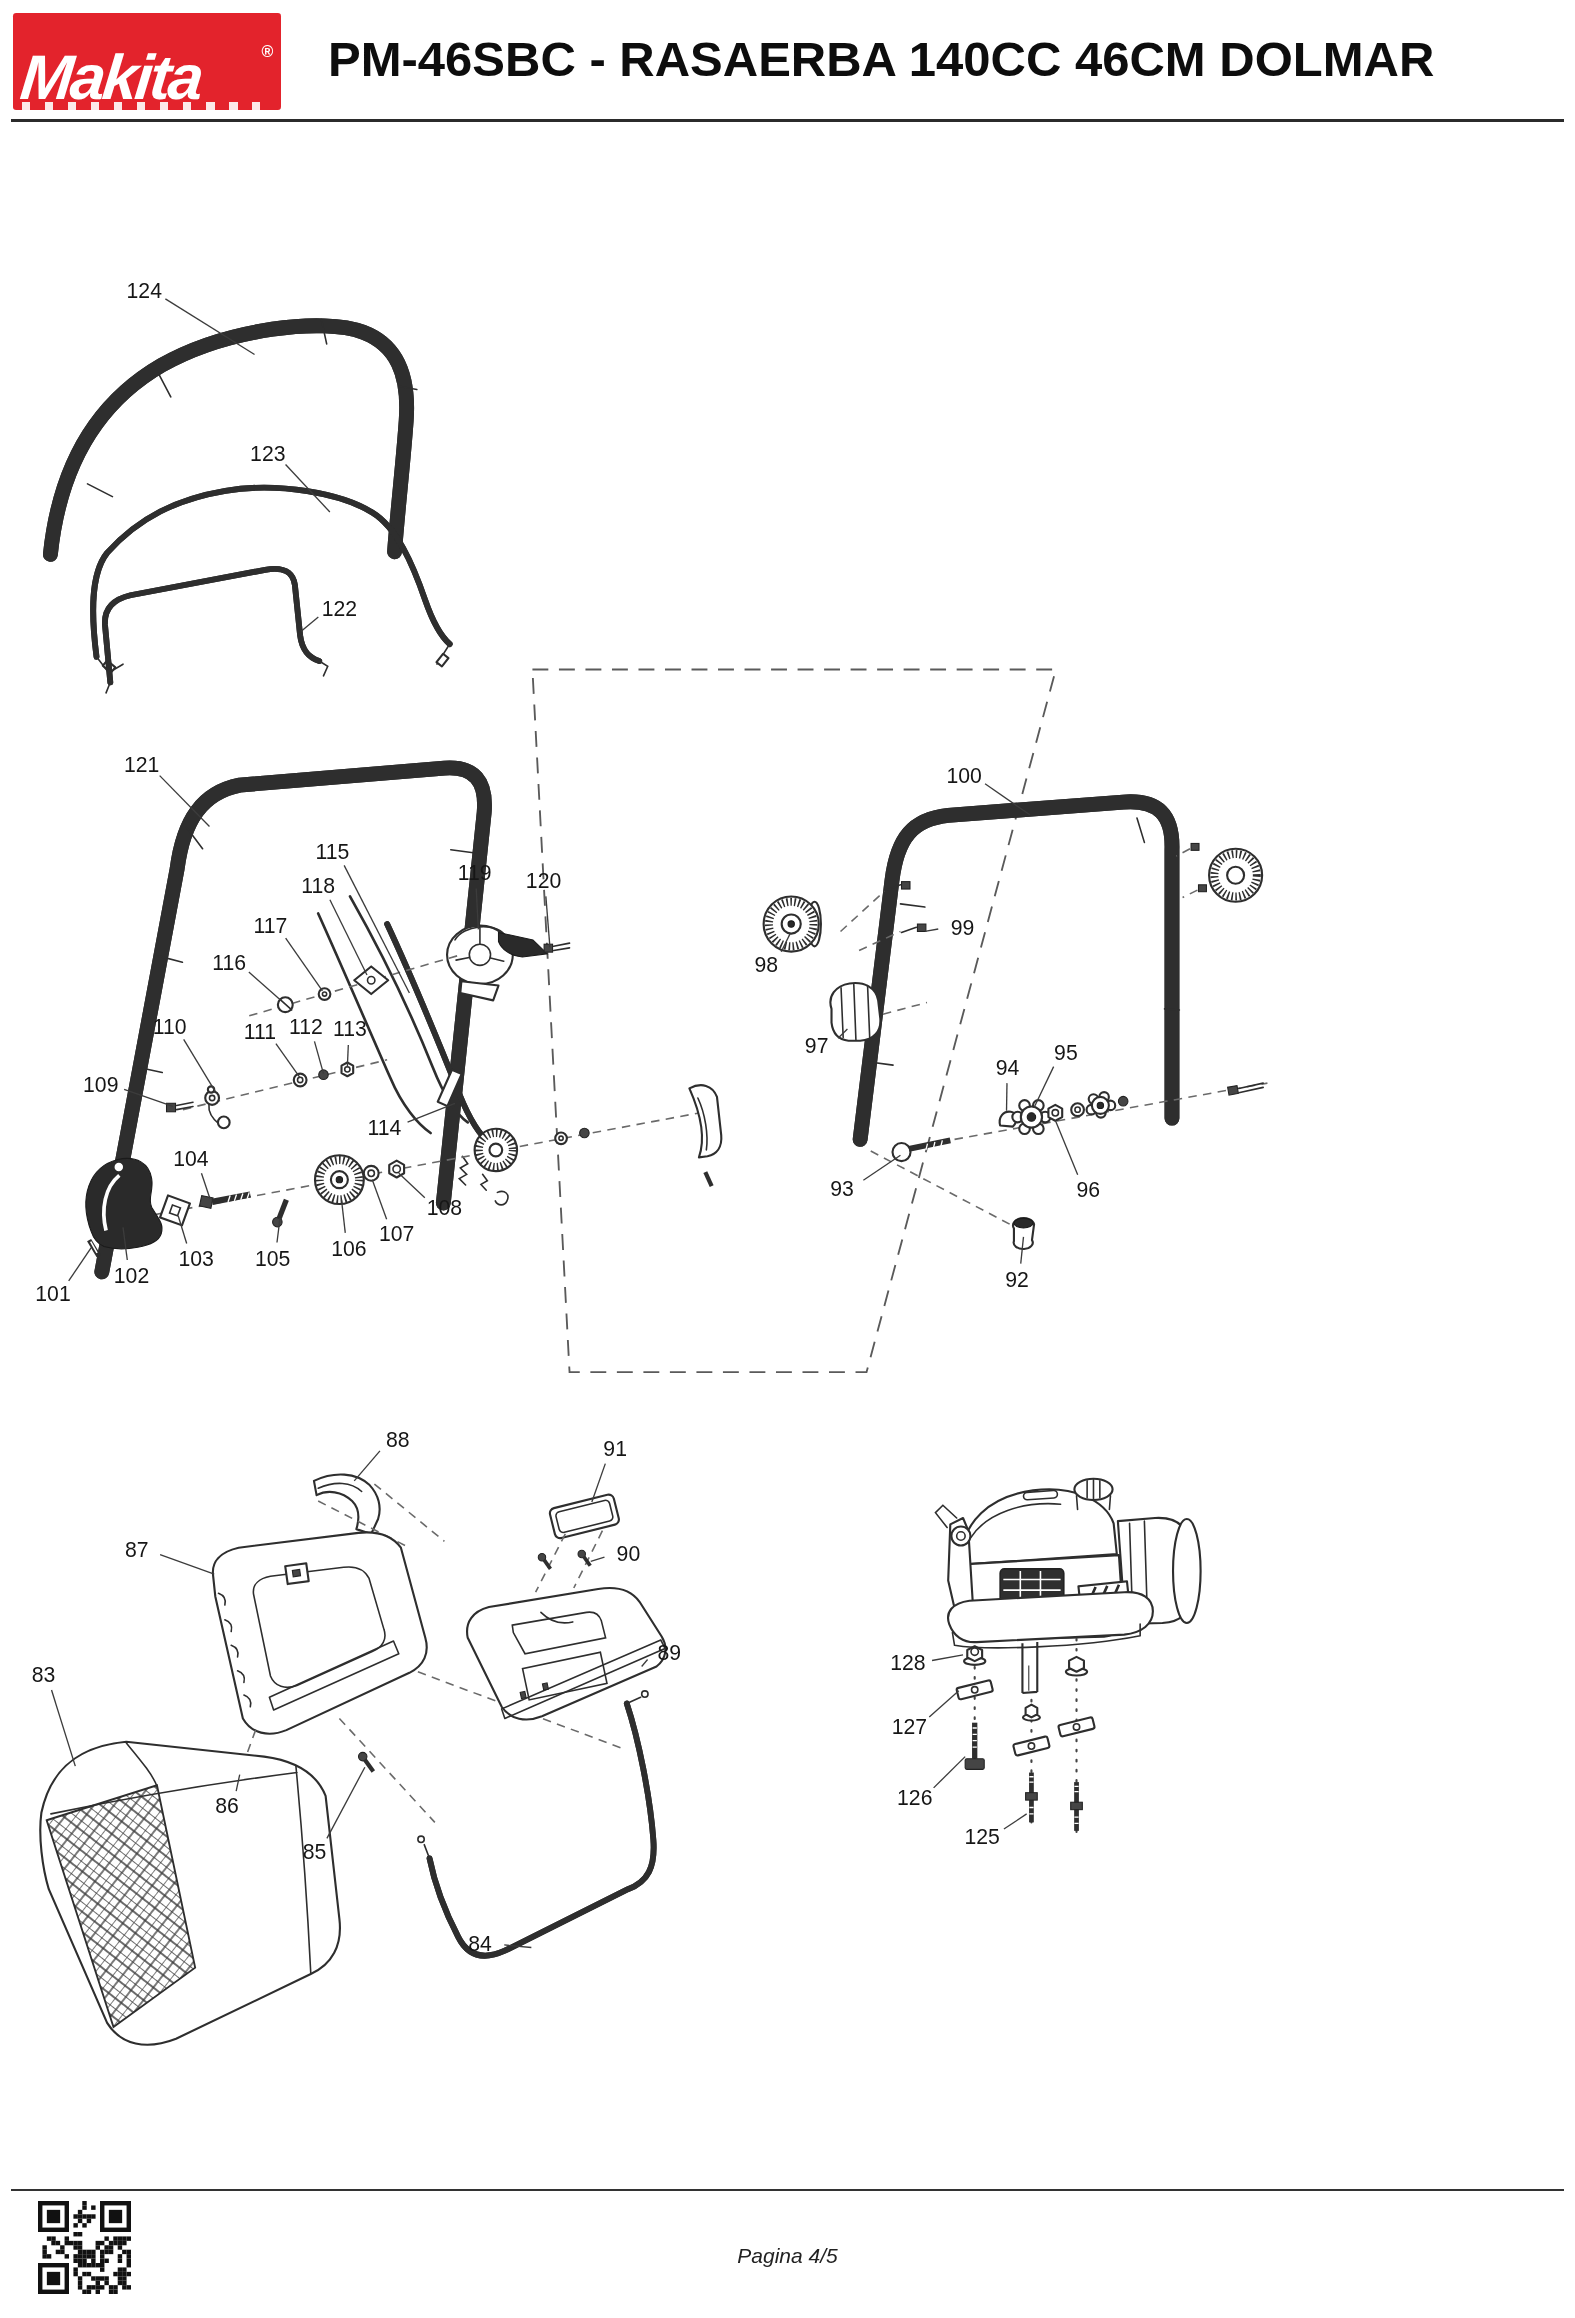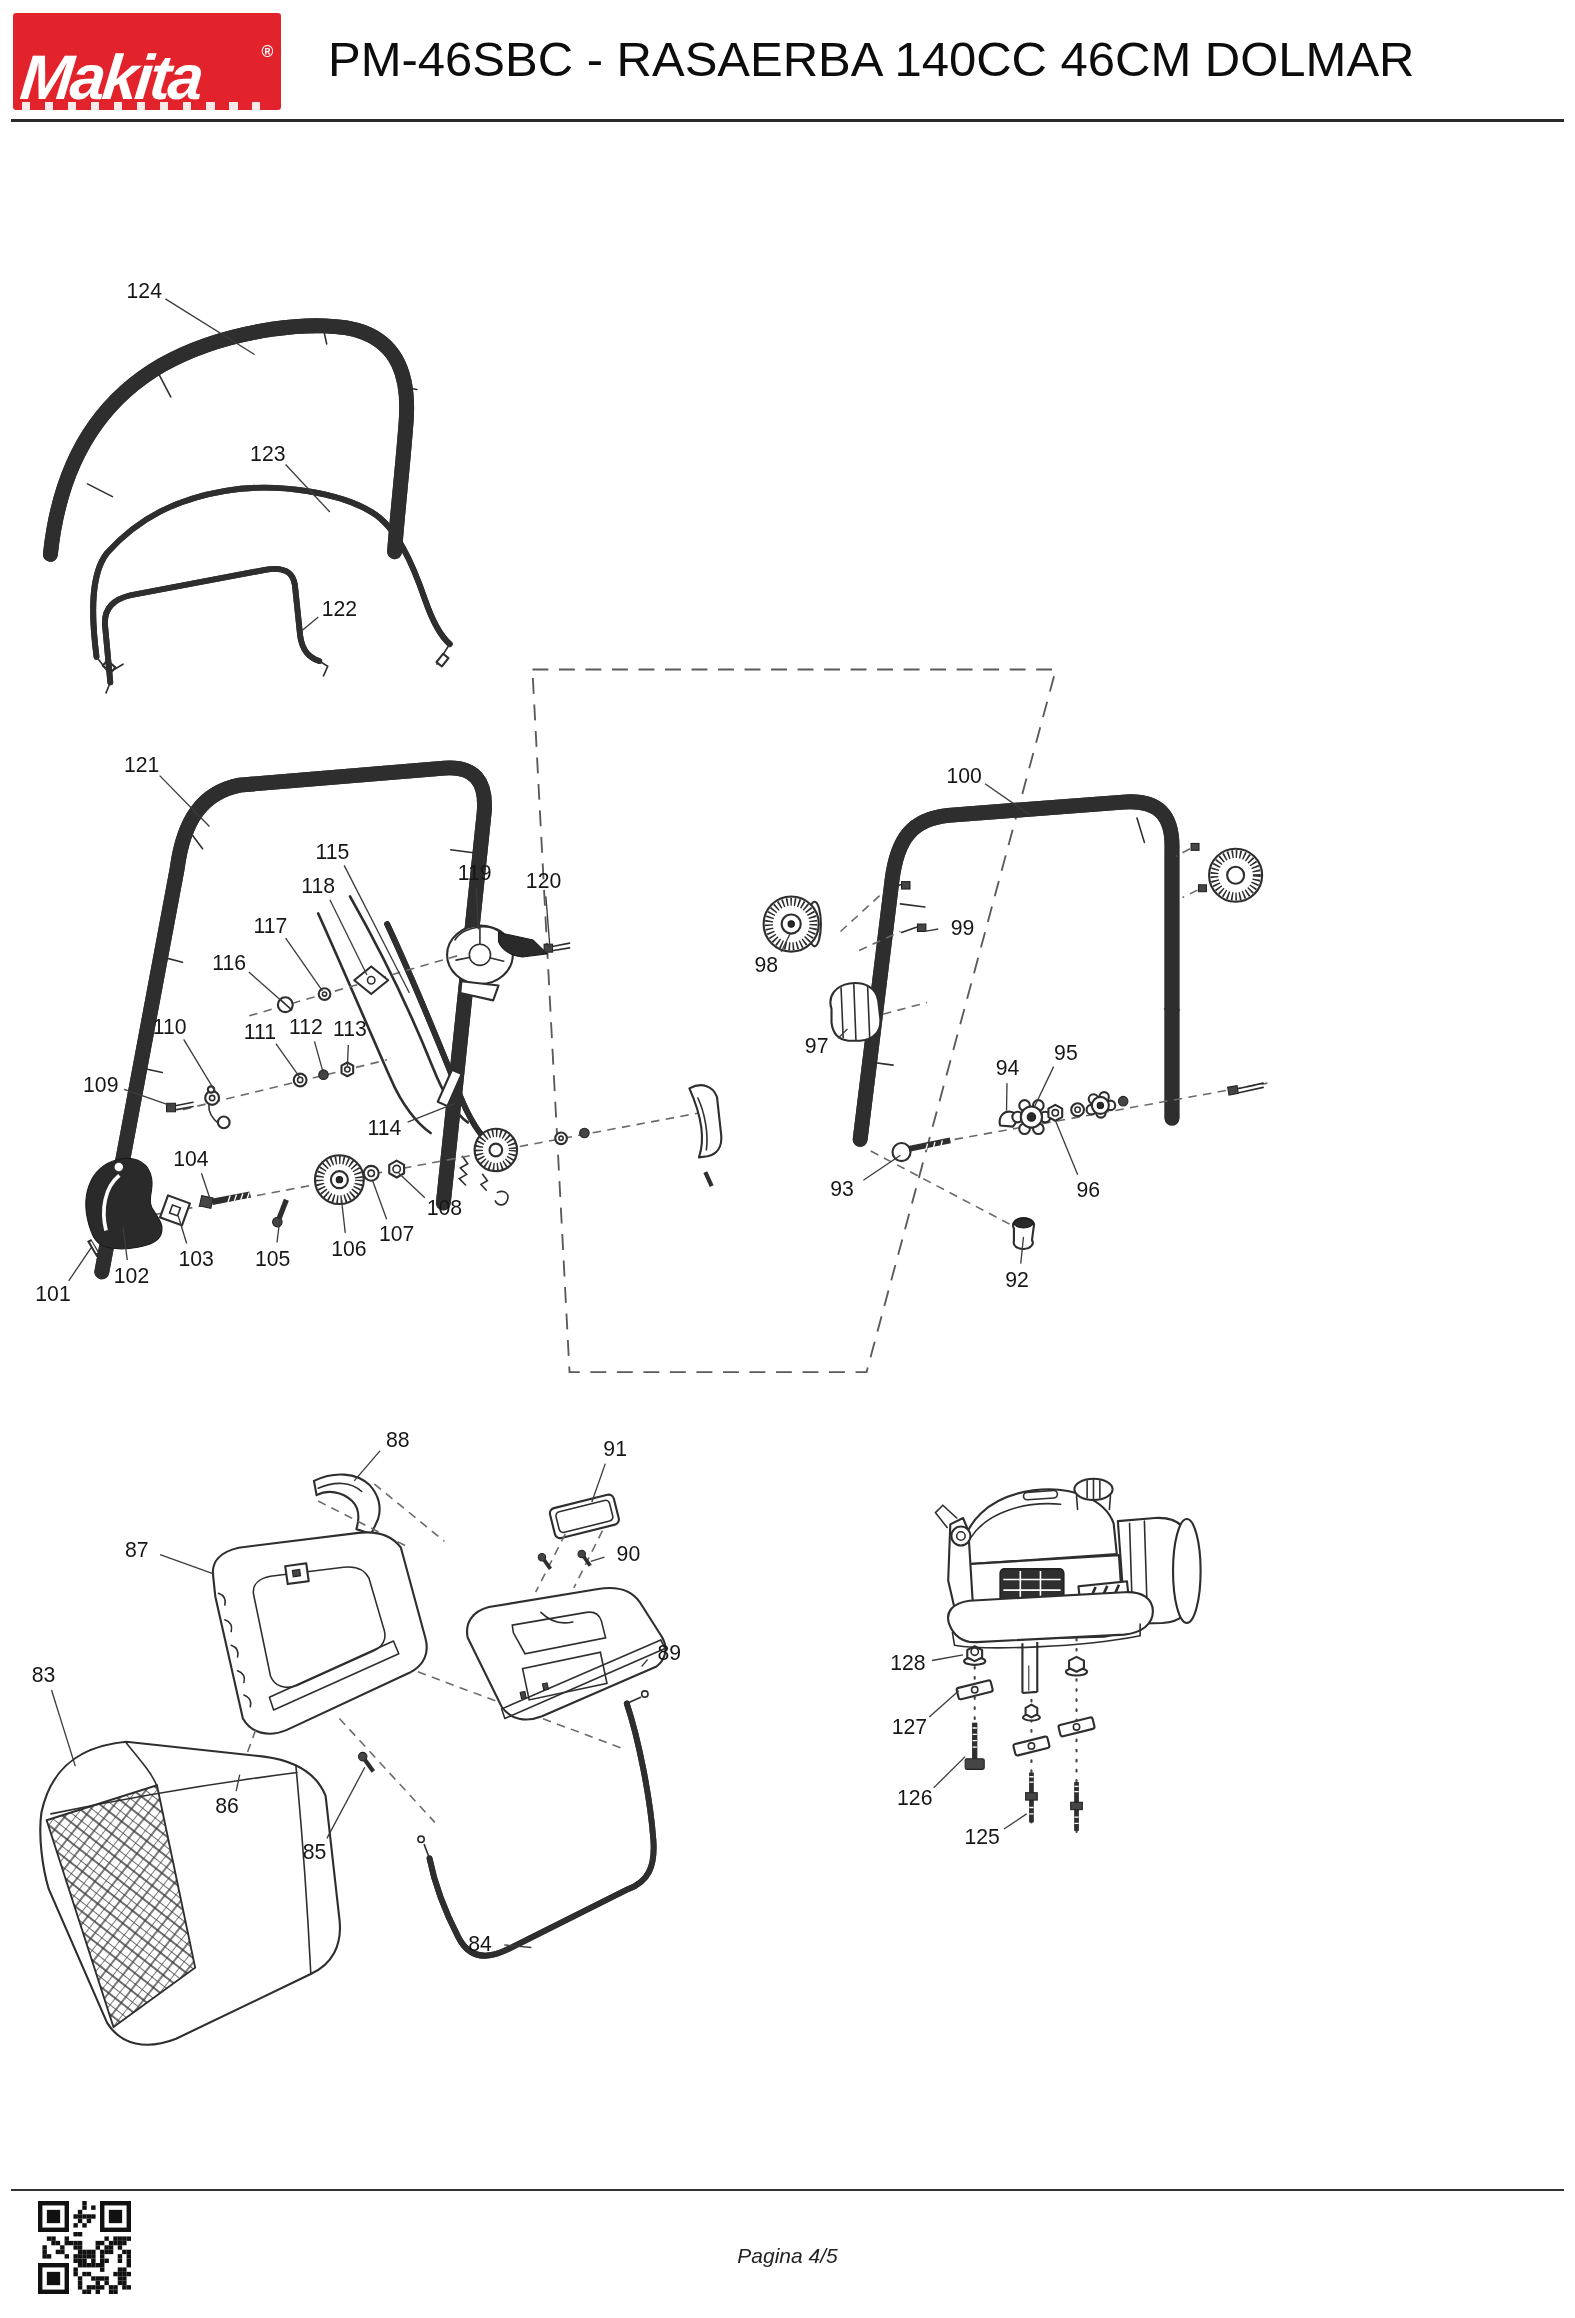--- a/index.html
+++ b/index.html
@@ -5,21 +5,21 @@
   html,body{margin:0;padding:0;background:#888;}
   .page{position:relative;width:1575px;height:2319px;background:#ffffff;overflow:hidden;
         font-family:"Liberation Sans",sans-serif;}
   
   .logo-box{position:absolute;left:12.7px;top:12.7px;width:268px;height:97px;border-radius:3.2px;}
   .logo-text{position:absolute;left:8.5px;bottom:1.1px;color:#fff;font-style:italic;font-weight:bold;
              font-size:63px;letter-spacing:-2.7px;transform:skewX(-6deg);line-height:1;}
   .logo-reg{position:absolute;right:7.4px;top:30px;color:#fff;font-size:16px;font-weight:bold;}
   .logo-stripes{position:absolute;left:9.5px;bottom:0px;width:244px;height:7.4px;
     background:repeating-linear-gradient(90deg,#fff 0 8.5px,transparent 8.5px 23px);opacity:.9;}
-  .title{position:absolute;left:328px;top:31px;font-weight:normal;font-size:49px;color:#0d0d0d;
+  .title{position:absolute;left:328px;top:31px;font-weight:bold;font-size:49px;color:#0d0d0d;
          letter-spacing:0px;white-space:nowrap;}
   .header-rule{position:absolute;left:10.6px;right:10.6px;top:119px;height:3.2px;background:#2b2b2b;}
   
   .footer-rule{position:absolute;left:10.6px;right:10.6px;top:2189px;height:2.1px;background:#333;}
   .page-label{position:absolute;top:2244px;left:0;width:100%;text-align:center;
               font-style:italic;font-size:21px;color:#222;}
   .qr-wrap{position:absolute;left:38px;top:2201px;width:93px;height:93px;}
   
   svg.diagram{position:absolute;left:0;top:0;}
   .part-fill{fill:#ffffff;stroke:#2e2e2e;stroke-width:4;stroke-linejoin:round;}

